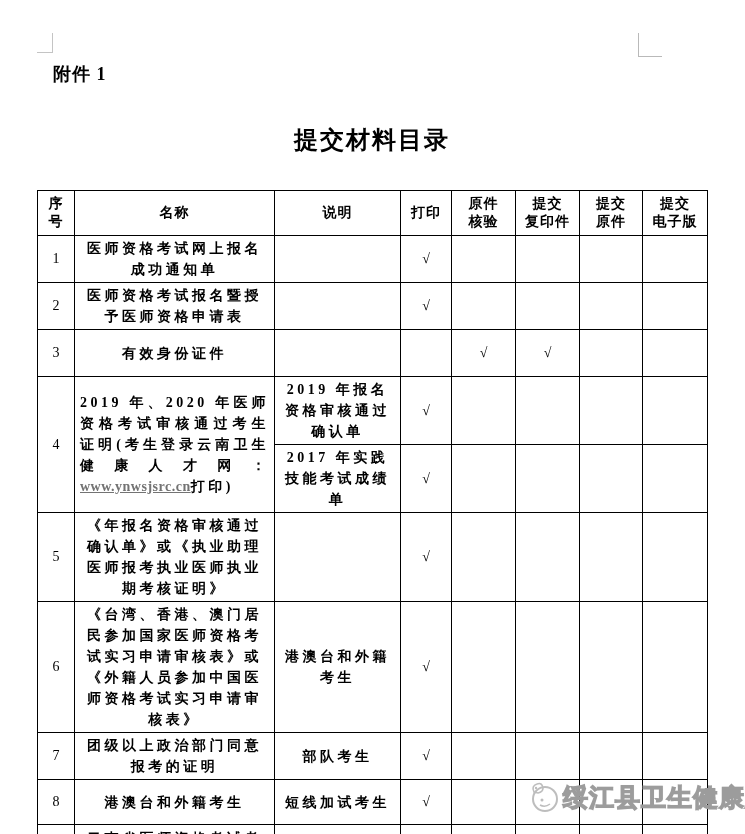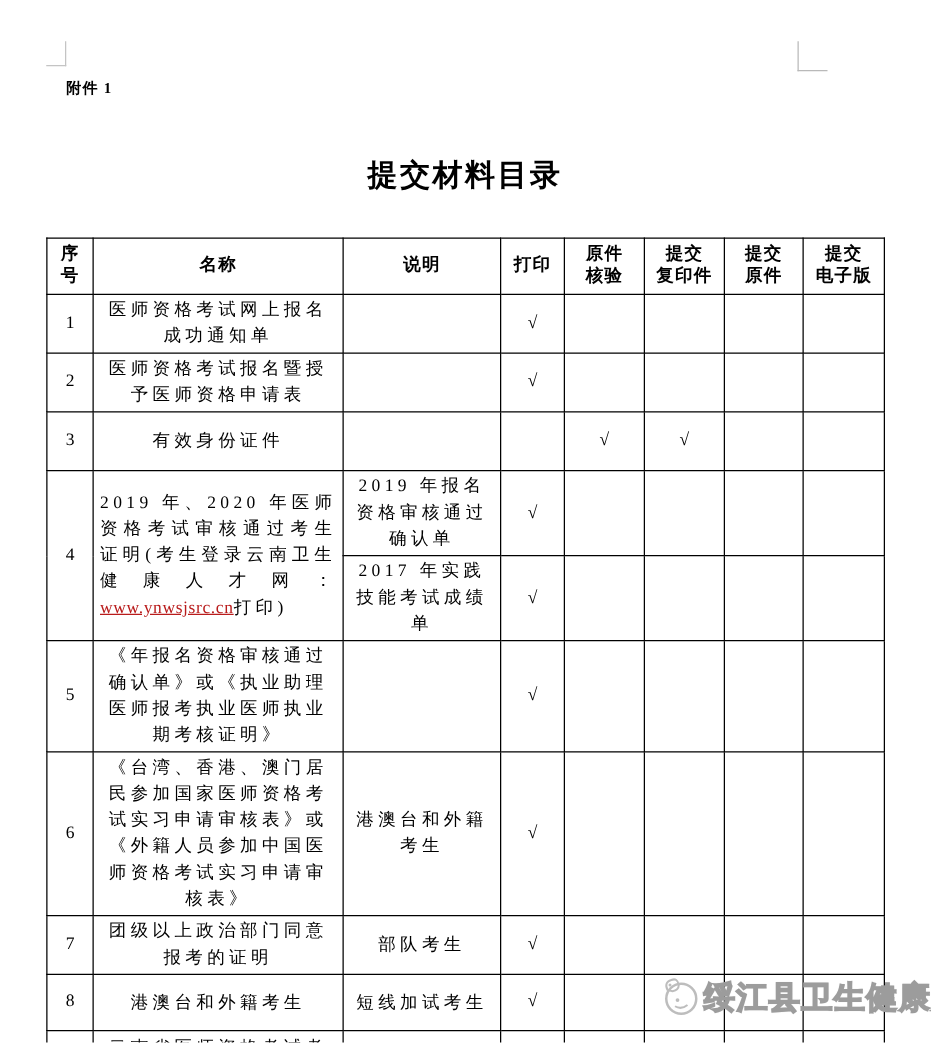--- a/index.html
+++ b/index.html
@@ -18,21 +18,21 @@
     position: absolute; left: 37px; top: 33px; width: 16px; height: 20px;
     border-right: 1px solid #c4c4c4; border-bottom: 1px solid #c4c4c4;
   }
   .crop-tr {
     position: absolute; left: 638px; top: 33px; width: 24px; height: 24px;
     border-left: 1px solid #b9b9b9; border-bottom: 1px solid #b9b9b9;
   }
 
   .attachment-label {
     position: absolute; left: 53px; top: 62px;
-    font-size: 12px; font-weight: bold; letter-spacing: 1px;
+    font-size: 18px; font-weight: bold; letter-spacing: 1px;
   }
   .doc-title-wrap {
     position: absolute; left: 37px; top: 106px; width: 670px;
     text-align: center;
   }
   .doc-title-line1 {
     font-size: 19px; font-weight: bold; letter-spacing: 1.5px;
     white-space: nowrap;
   }
   .doc-title-line2 {
@@ -49,27 +49,27 @@
     text-align: center; vertical-align: middle;
     font-size: 14px;
     overflow: hidden;
   }
   table.materials th {
     font-weight: bold; white-space: pre-line;
     line-height: 18px; letter-spacing: 1px;
     padding: 2px 1px;
   }
   td.name-cell, td.desc-cell {
-    letter-spacing: 3.5px; line-height: 21px; padding: 2px 5px;
+    letter-spacing: 3.5px; line-height: 21px; padding: 2px 5px; font-weight: bold;
   }
   td.name-cell.justify { text-align: justify; text-align-last: left; }
   td.serial-cell { font-size: 14px; }
   td.mark-cell { font-size: 14px; }
   a.doc-link {
-    color: #b91c1c; text-decoration: underline;
+    color: #737373; text-decoration: underline;
     letter-spacing: 0.5px; cursor: pointer;
   }
 
   tr.row-h  { height: 45px; }
   tr.row-1  { height: 46px; }
   tr.row-2  { height: 47px; }
   tr.row-3  { height: 47px; }
   tr.row-4a { height: 60px; }
   tr.row-4b { height: 46px; }
   tr.row-5  { height: 84px; }

